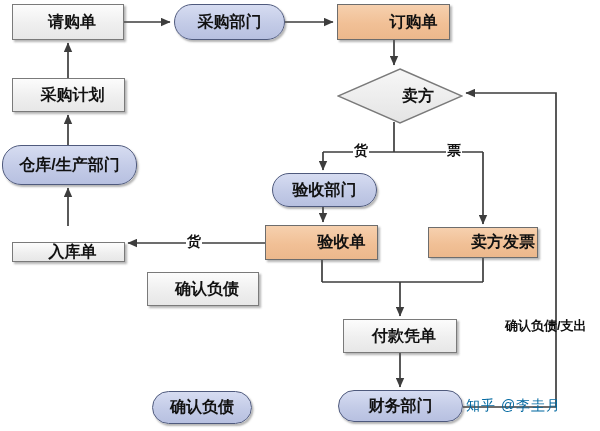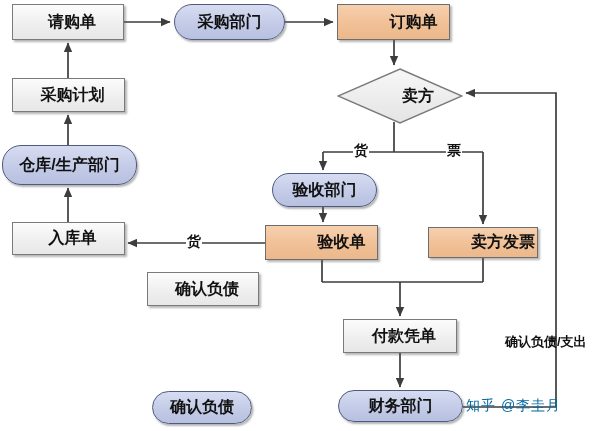--- a/index.html
+++ b/index.html
@@ -37,21 +37,21 @@
     align-items:center;
   }
   .decision{background:transparent;border:none;}
   .decision svg{position:absolute;left:0;top:0;}
   .decision .dlabel{position:relative;z-index:1;margin-left:36px;}
   .elabel{
     position:absolute;z-index:3;
     font-weight:bold;font-size:14px;color:#111111;
     background:#ffffff;padding:0 1px;line-height:1.1;white-space:nowrap;
   }
-  .elabel.nobg{background:transparent;font-size:13px;margin-top:16px;}
+  .elabel.nobg{background:transparent;font-size:13px;}
   .watermark{
     position:absolute;z-index:3;
     font-size:14px;color:#0369a1;letter-spacing:1px;white-space:nowrap;
   }
 </style>
 </head>
 <body>
 
 <div class="canvas">
 
@@ -103,21 +103,21 @@
     </svg>
     <span class="dlabel">卖方</span>
   </div>
 
   <div class="node doc" style="left:12px;top:78px;width:113px;height:34px">
     <span>采购计划</span>
   </div>
   <div class="node dept" style="left:2px;top:145px;width:135px;height:40px">
     <span>仓库/生产部门</span>
   </div>
-  <div class="node doc" style="left:12px;top:222px;width:113px;height:33px">
+  <div class="node doc" style="left:12px;top:242px;width:113px;height:20px">
     <span>入库单</span>
   </div>
 
   <div class="node dept" style="left:272px;top:173px;width:105px;height:34px">
     <span>验收部门</span>
   </div>
   <div class="node imp" style="left:265px;top:225px;width:113px;height:35px">
     <span>验收单</span>
   </div>
   <div class="node imp" style="left:428px;top:227px;width:110px;height:31px">

